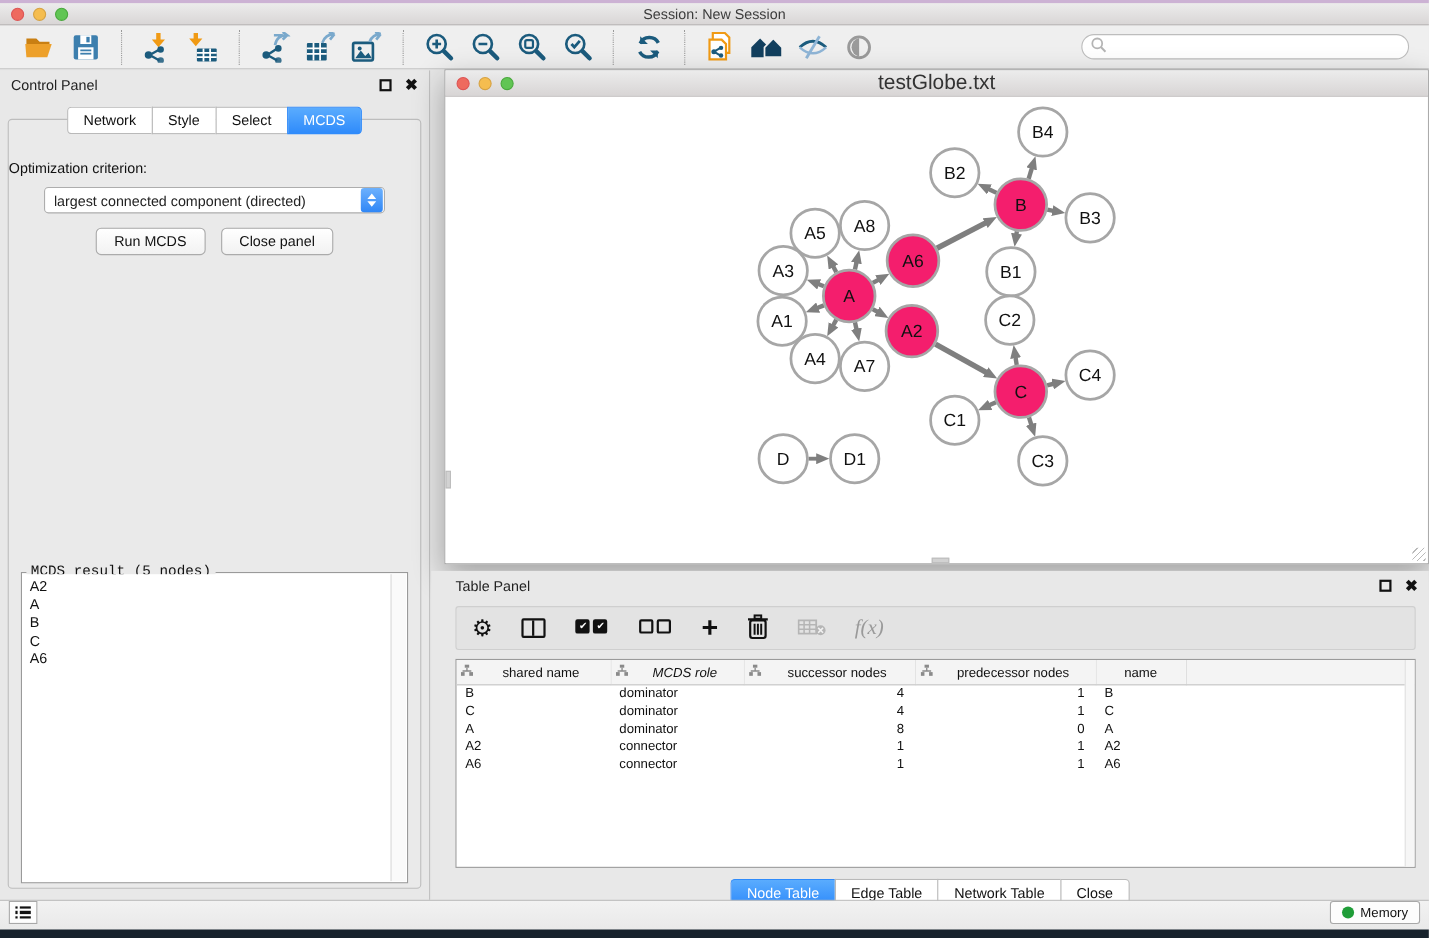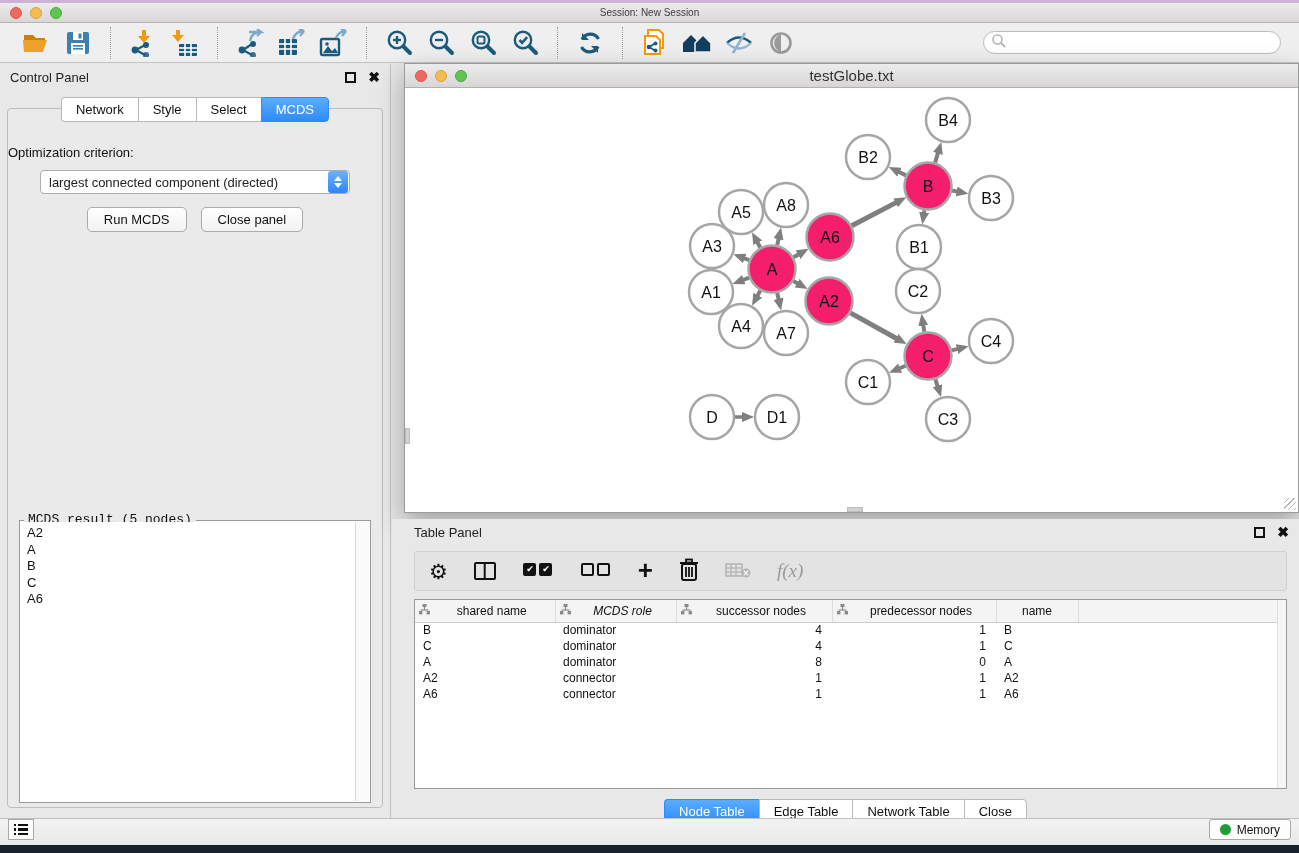--- a/index.html
+++ b/index.html
@@ -7,21 +7,21 @@
   body { font-family:"Liberation Sans", sans-serif; background:#e6e6e6; position:relative; font-size:13px; color:#222; }
 
   
   .desktop-strip-top { height:3px; background:#ccb2d4; }
   .titlebar { height:20px; background:linear-gradient(#ececec,#d9d6d6); border-bottom:1px solid #b7b4b4; display:flex; align-items:center; position:relative; }
   .traffic { display:flex; gap:8px; margin-left:10px; }
   .tl { width:12px; height:12px; border-radius:50%; }
   .tl.red { background:#ee6a5f; border:1px solid #d55; }
   .tl.yellow { background:#f5bd4f; border:1px solid #d6a243; }
   .tl.green { background:#61c554; border:1px solid #4aa93e; }
-  .titlebar .title { position:absolute; left:0; right:0; text-align:center; font-size:10px; color:#3c3c3c; }
+  .titlebar .title { position:absolute; left:0; right:0; text-align:center; font-size:13px; color:#3c3c3c; }
 
   
   .toolbar { height:40px; background:#efefef; border-bottom:1px solid #c6c6c6; display:flex; align-items:center; padding:0 12px; gap:6px; }
   .tgroup { display:flex; align-items:center; gap:10px; padding:0 8px; }
   .tsep { width:1px; height:32px; border-left:1px dotted #9a9a9a; margin:0 2px; }
   .tbtn { width:32px; height:32px; display:flex; align-items:center; justify-content:center; cursor:default; }
   .tbtn svg { display:block; }
   .searchwrap { margin-left:auto; margin-right:6px; }
   .searchbox { width:298px; height:23px; border:1px solid #bdbdbd; border-radius:12px; background:#fff; display:flex; align-items:center; padding-left:7px; }
   .searchbox svg { opacity:.55; }
@@ -48,21 +48,21 @@
   .btnrow { display:flex; justify-content:center; gap:14px; margin-top:13px; }
   .pushbtn { background:linear-gradient(#ffffff,#f2f2f2); border:1px solid #ababab; border-radius:5px; padding:4px 16px; font-size:13px; color:#111; }
   .mcds-fieldset { position:absolute; left:11px; right:11px; top:411px; bottom:4px; border:1px solid #9a9a9a; background:#fff; }
   .mcds-legend { position:absolute; top:-9px; left:4px; background:#eaeaea; padding:0 4px; font-size:13px; color:#111;font-family:Liberation Mono, monospace; }
   .mcds-list { position:absolute; inset:1px 15px 1px 1px; background:#fff; padding:3px 6px; font-size:13px; line-height:16.5px; color:#111; overflow:hidden; }
   .mcds-scroll { position:absolute; top:1px; bottom:1px; right:1px; width:14px; background:#fafafa; border-left:1px solid #d9d9d9; }
 
   
   .net-window { position:absolute; left:404px; top:63px; width:895px; height:450px; background:#fff; border:1px solid #9a9a9a; box-shadow:0 10px 26px rgba(0,0,0,.30); }
   .net-titlebar { height:24px; background:linear-gradient(#ececec,#d8d5d5); border-bottom:1px solid #b3b0b0; display:flex; align-items:center; position:relative; }
-  .net-titlebar .title { position:absolute; left:0; right:0; text-align:center; font-size:15px; color:#333; }
+  .net-titlebar .title { position:absolute; left:0; right:0; text-align:center; font-size:19px; color:#333; }
   .net-canvas { position:relative; width:100%; height:424px; background:#fff; }
   .net-canvas svg text { font-family:"Liberation Sans",sans-serif; }
   .grip { position:absolute; right:2px; bottom:2px; width:12px; height:12px;
     background:repeating-linear-gradient(135deg, transparent 0 3px, #b9b9b9 3px 4px); }
   .mini-thumb-v { position:absolute; left:0; top:340px; width:5px; height:16px; background:#d2d2d2; border:1px solid #bdbdbd; }
   .mini-thumb-h { position:absolute; left:442px; bottom:0; width:16px; height:5px; background:#d2d2d2; border:1px solid #bdbdbd; }
 
   
   .table-panel { position:absolute; left:392px; top:519px; right:0; bottom:35px; background:#e8e8e8; }
   .tp-toolbar { margin:6px 12px 0 22px; height:40px; background:#e3e3e3; border:1px solid #cfcfcf; border-radius:3px; display:flex; align-items:center; gap:26px; padding:0 14px; }

